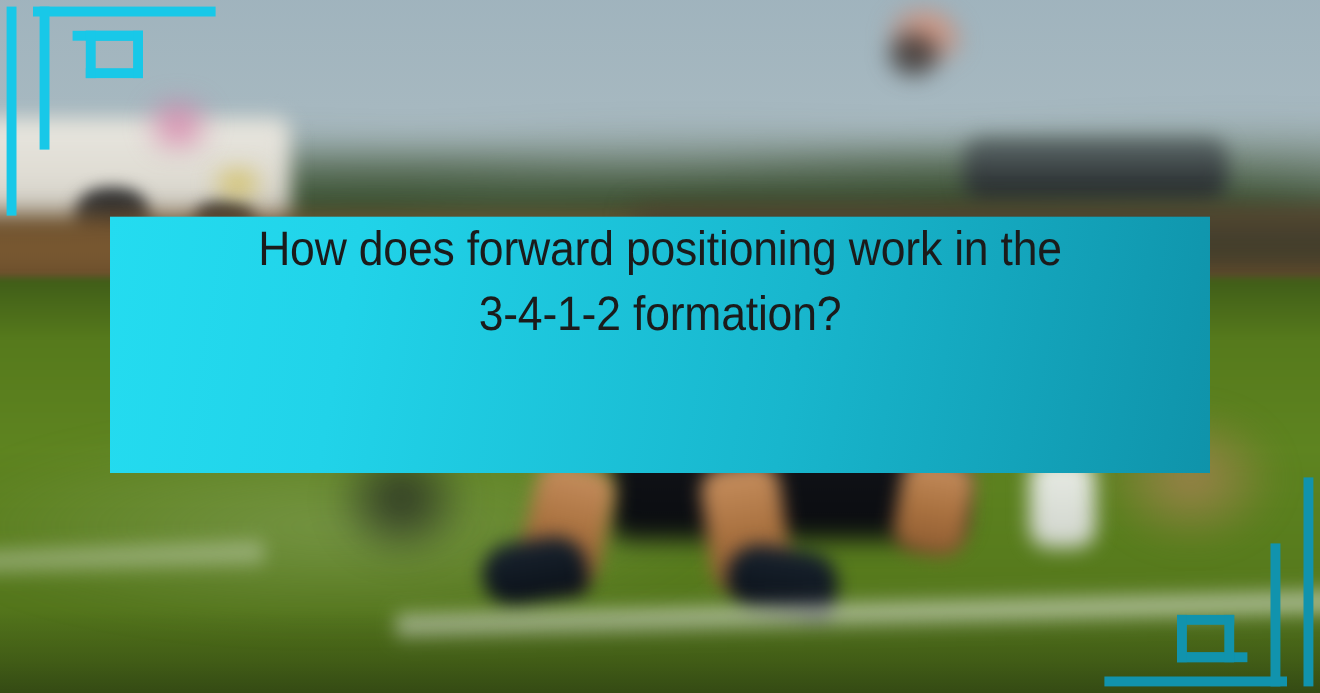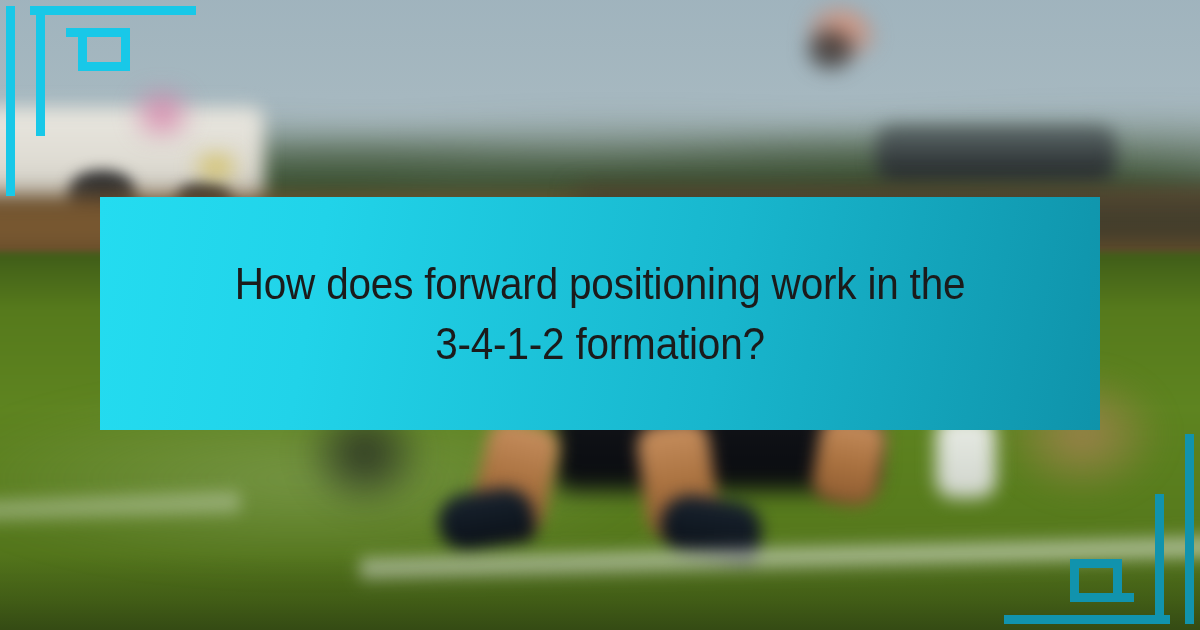--- a/index.html
+++ b/index.html
@@ -161,21 +161,21 @@
 
   
   .banner {
     position: absolute;
     left: 100px;
     top: 197px;
     width: 1000px;
     height: 233px;
     background: linear-gradient(100deg, #24dcf0 0%, #21d3e9 22%, #18b6cd 62%, #0f93aa 100%);
     display: flex;
-    align-items: center;
+    align-items: flex-start;
     justify-content: center;
   }
   .banner-title {
     margin: 0;
     width: 88%;
     text-align: center;
     color: #1b1b1b;
     font-family: "Liberation Sans", sans-serif;
     font-size: 44px;
     font-weight: 400;

